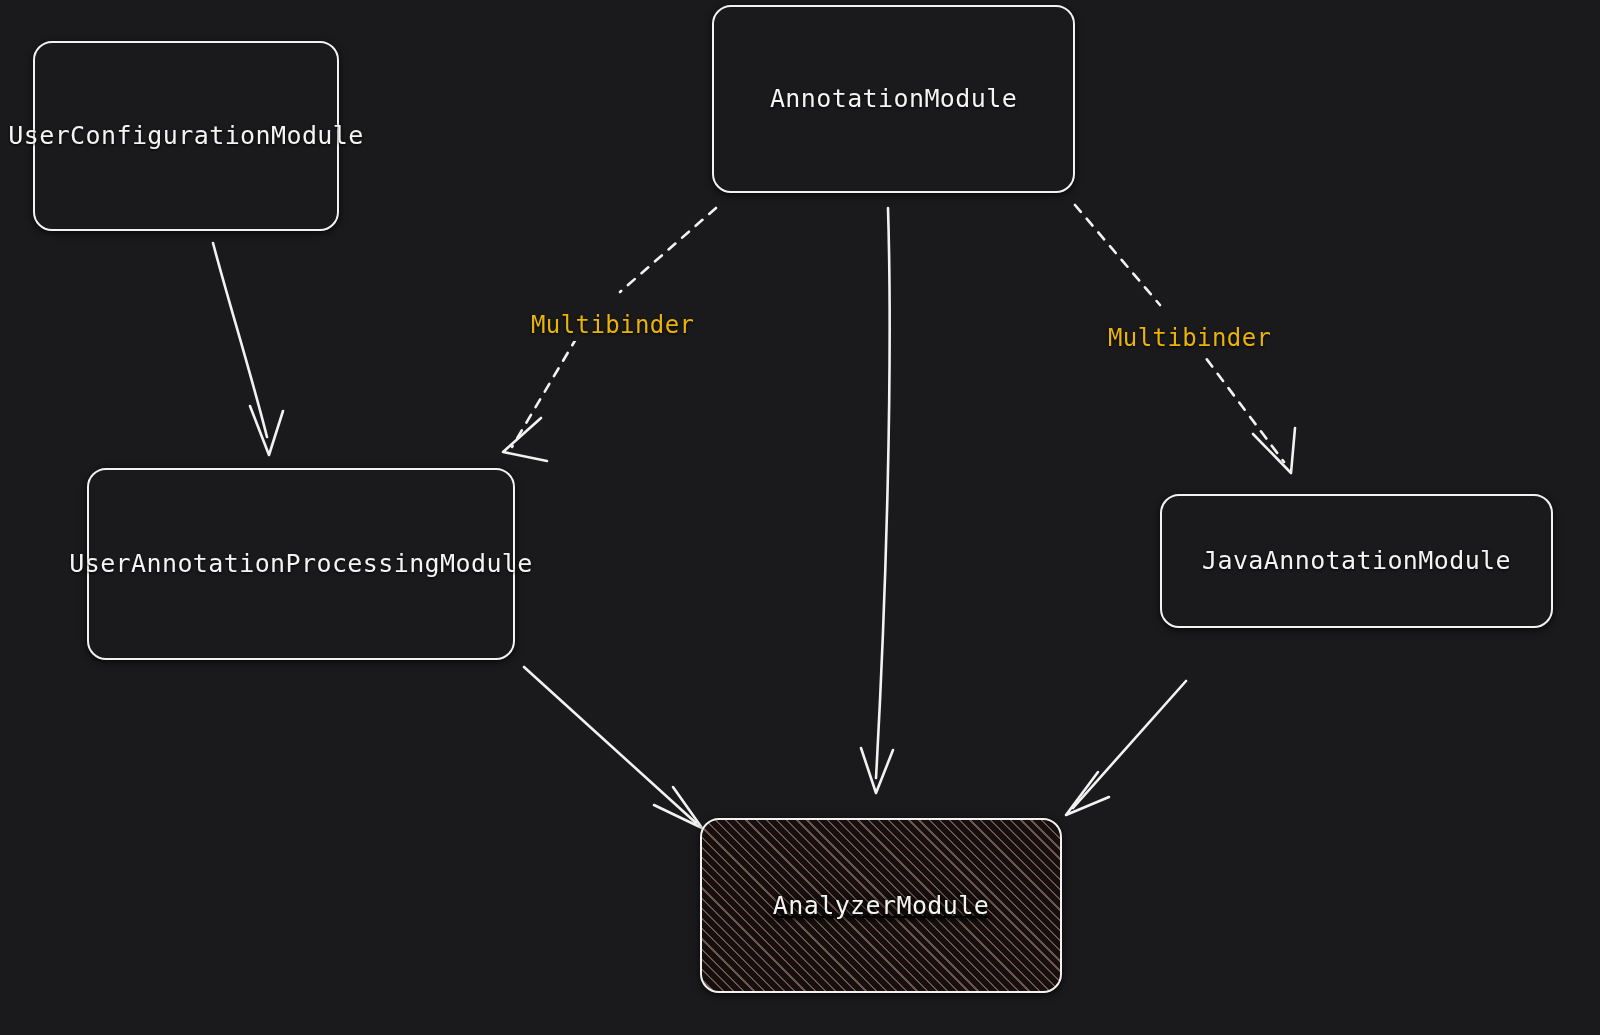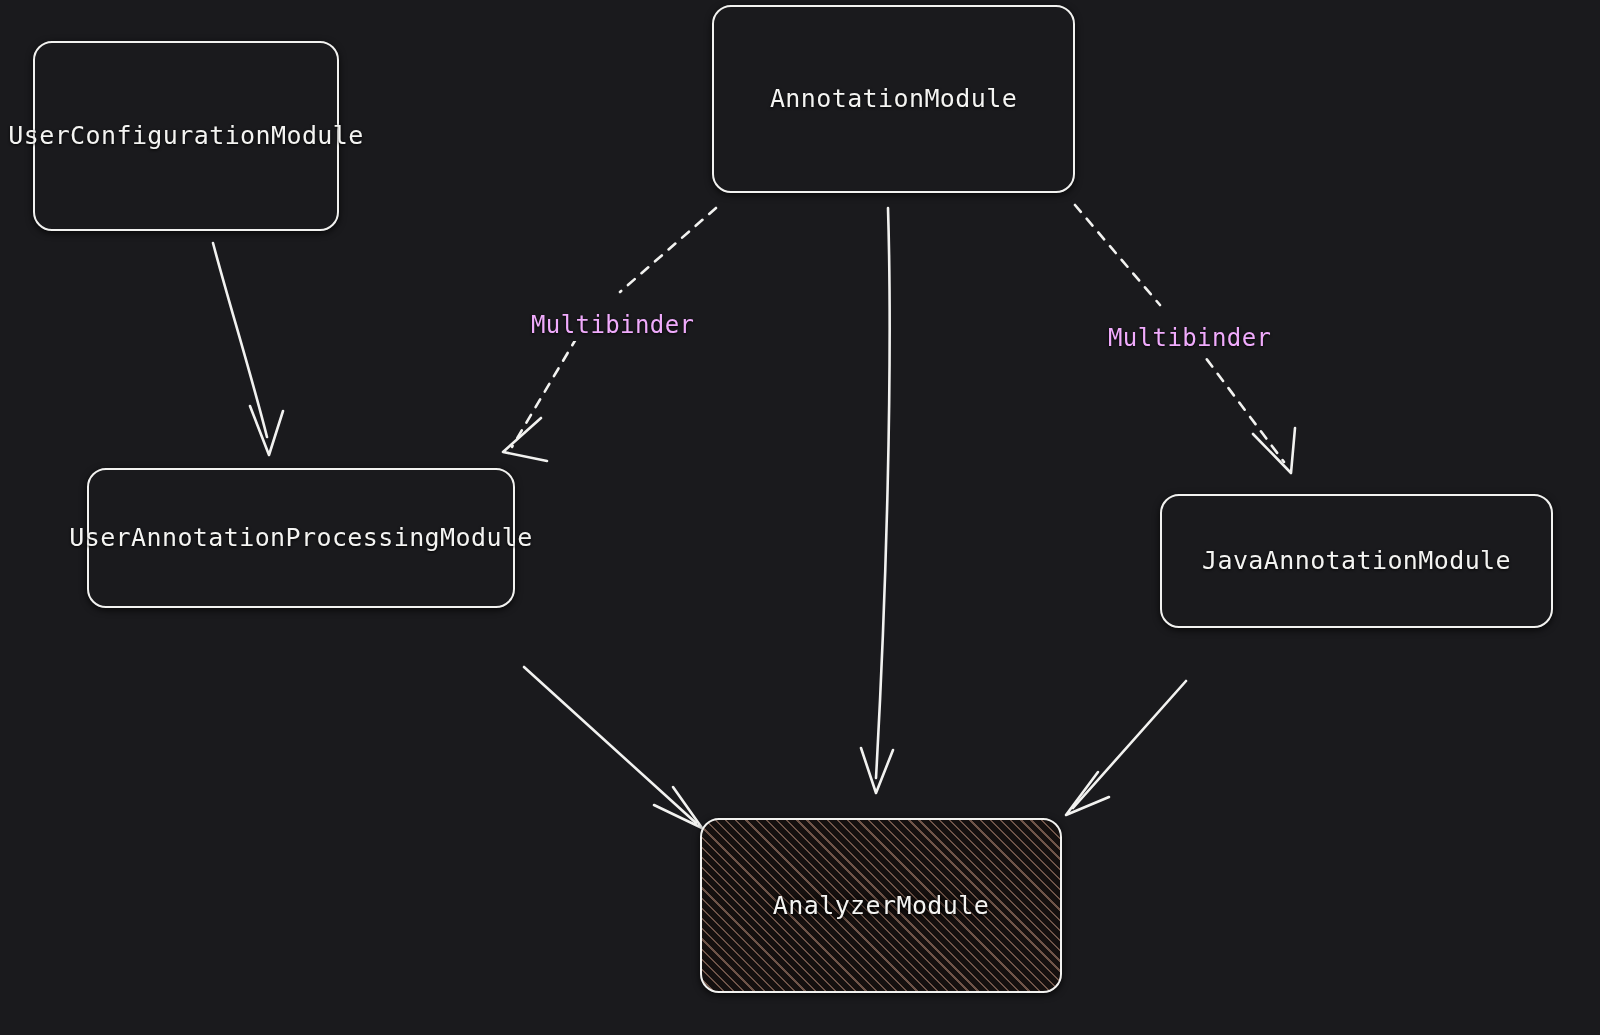--- a/index.html
+++ b/index.html
@@ -51,21 +51,21 @@
         rgba(184,140,120,0.55) 1.6px,
         rgba(0,0,0,0) 1.6px,
         rgba(0,0,0,0) 7.2px
     );
   }
   .node.hatched .node-label {
     text-shadow: 0 1px 4px rgba(0,0,0,1), 0 0 7px rgba(0,0,0,0.95);
   }
   .edge-label {
     position: absolute;
-    color: #f0abfc;
+    color: #eab308;
     font-family: "DejaVu Sans Mono", "Liberation Mono", monospace;
     font-size: 24px;
     letter-spacing: 0.4px;
     white-space: nowrap;
     background: #1a1a1d;
     padding: 2px 7px;
     text-shadow: 0 1px 3px rgba(0,0,0,0.9);
   }
 </style>
 </head>
@@ -109,29 +109,29 @@
   </svg>
 
   <div class="node" style="left:33px; top:41px; width:306px; height:190px;">
     <span class="node-label">UserConfigurationModule</span>
   </div>
 
   <div class="node" style="left:712px; top:5px; width:363px; height:188px;">
     <span class="node-label">AnnotationModule</span>
   </div>
 
-  <div class="node" style="left:87px; top:468px; width:428px; height:140px;">
+  <div class="node" style="left:87px; top:468px; width:428px; height:192px;">
     <span class="node-label">UserAnnotationProcessingModule</span>
   </div>
 
   <div class="node" style="left:1160px; top:494px; width:393px; height:134px;">
     <span class="node-label">JavaAnnotationModule</span>
   </div>
 
-  <div class="node hatched" style="left:700px; top:818px; width:362px; height:175px;">
+  <div class="node hatched" style="left:700px; top:818px; width:362px; height:175px;text-decoration:underline;">
     <span class="node-label">AnalyzerModule</span>
   </div>
 
   <div class="edge-label" style="left:524px; top:309px;">Multibinder</div>
 
   <div class="edge-label" style="left:1101px; top:322px;">Multibinder</div>
 
 </div>
 
 </body></html>

